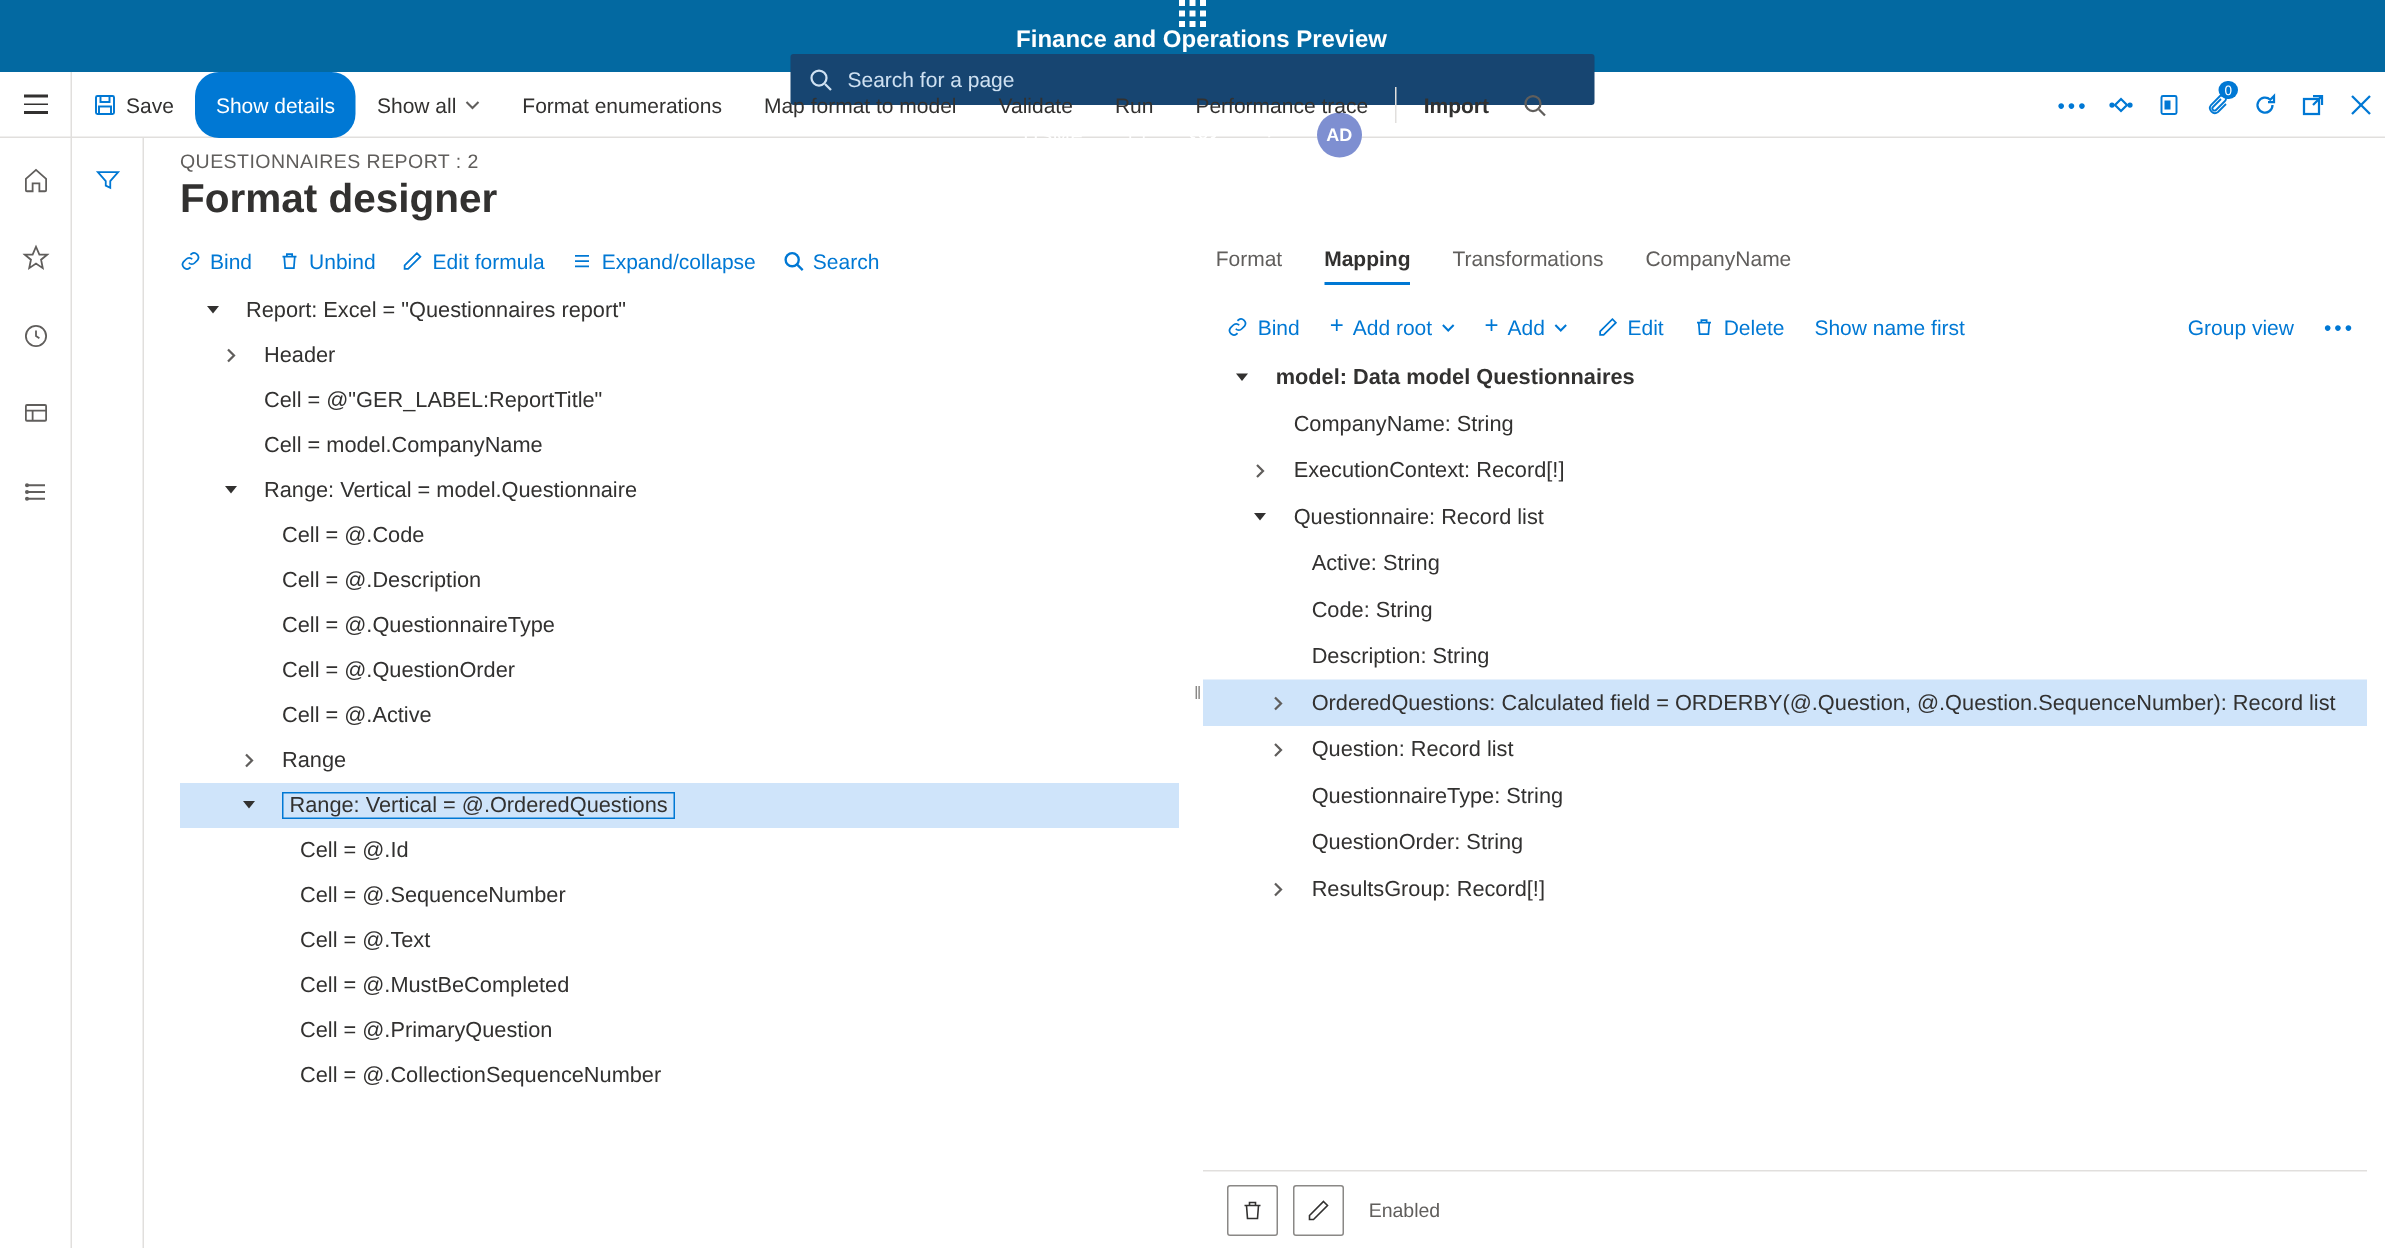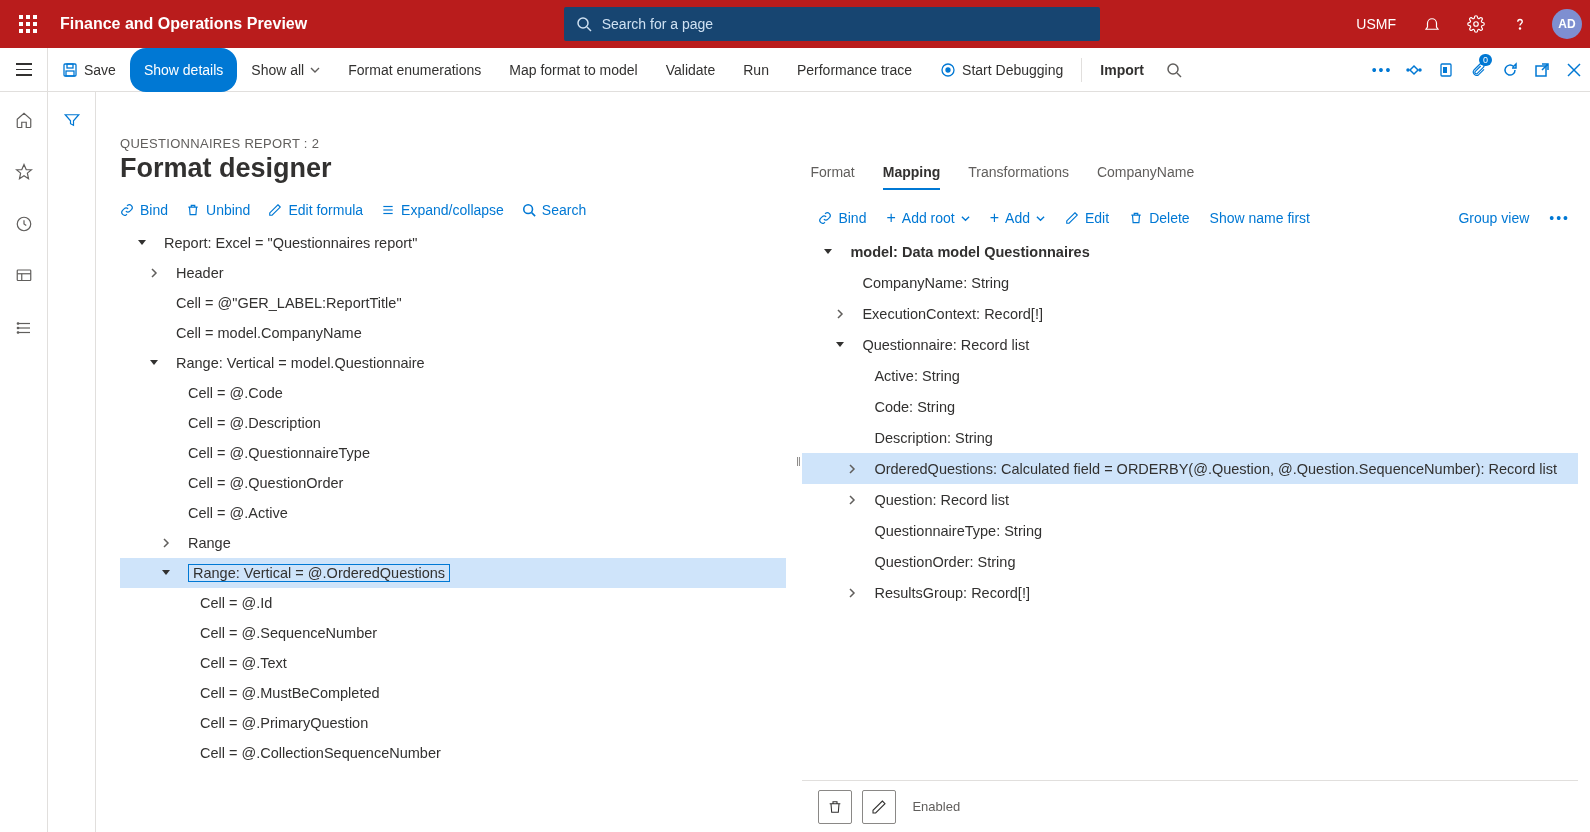--- a/index.html
+++ b/index.html
@@ -1,19 +1,19 @@
 <!DOCTYPE html>
 <html><head>
 <meta charset="utf-8">
 <style>
 * { margin: 0; padding: 0; box-sizing: border-box; font-family: "Segoe UI", -apple-system, sans-serif; }
 body { width: 1590px; height: 832px; overflow: hidden; background: #fff; font-size: 14px; color: #323130; }
 
 
-.topnav { height: 48px; background: #b91c1c; display: flex; align-items: center; color: #fff; padding: 0 8px; }
+.topnav { height: 48px; background: #0369a1; display: flex; align-items: center; color: #fff; padding: 0 8px; flex-direction: column; }
 .waffle { width: 40px; height: 40px; display: flex; align-items: center; justify-content: center; cursor: pointer; }
 .waffle-dots { display: grid; grid-template-columns: repeat(3,4px); grid-template-rows: repeat(3,4px); gap: 3px; }
 .waffle-dots span { background: #fff; width: 4px; height: 4px; }
 .app-title { font-size: 16px; font-weight: 600; margin-left: 12px; flex-shrink: 0; }
 .search-wrap { flex: 1; display: flex; justify-content: center; }
 .search-box { width: 536px; height: 34px; background: #174571; border-radius: 2px; display: flex; align-items: center; padding: 16px 12px; color: #cfe1f2; }
 .search-box svg { flex-shrink: 0; margin-right: 10px; }
 .search-box input { background: transparent; border: none; outline: none; color: #cfe1f2; font-size: 14px; width: 100%; }
 .search-box input::placeholder { color: #cfe1f2; }
 .topnav-right { display: flex; align-items: center; gap: 4px; }
@@ -34,21 +34,21 @@
 .badge-icon { position: relative; }
 .badge { position:absolute; top:6px; right:2px; background:#0078d4; color:#fff; border-radius:8px; font-size:9px; padding:0 4px; line-height:12px; }
 
 
 .body { display: flex; height: calc(832px - 48px - 44px); }
 .sidebar { width: 48px; border-right: 1px solid #e1dfdd; display: flex; flex-direction: column; align-items: center; padding-top: 12px; gap: 20px; }
 .side-icon { width: 32px; height: 32px; display:flex; align-items:center; justify-content:center; cursor:pointer; color:#605e5c; }
 .filter-col { width: 48px; border-right: 1px solid #e1dfdd; display:flex; justify-content:center; padding-top:12px; }
 
 .main { flex:1; display:flex; overflow:hidden; }
-.left-pane { flex: 1; min-width: 0; display:flex; flex-direction:column; padding: 8px 0 0 24px; margin-top: 36px; }
+.left-pane { flex: 1; min-width: 0; display:flex; flex-direction:column; padding: 8px 0 0 24px; }
 .right-pane { flex: 1.15; min-width: 0; display:flex; flex-direction:column; padding: 8px 12px 0 0; position:relative; }
 
 .breadcrumb { font-size: 13px; color: #605e5c; letter-spacing: 0.3px; }
 .page-title { font-size: 27px; font-weight: 600; margin-top: 2px; margin-bottom: 18px; }
 
 .toolbar { display:flex; align-items:center; gap: 18px; padding-bottom: 10px; }
 .tool { color:#0078d4; cursor:pointer; display:flex; align-items:center; gap:6px; font-size:14px; }
 .tool-icon { display:inline-flex; }
 
 .tree-scroll { flex:1; overflow-y:auto; padding-right: 8px; }
@@ -170,27 +170,20 @@
     </div>
   <div class="action-btn">
       <span>Validate</span>
     </div>
   <div class="action-btn">
       <span>Run</span>
     </div>
   <div class="action-btn">
       <span>Performance trace</span>
     </div>
-  <div class="action-btn">
-    <svg width="16" height="16" viewBox="0 0 16 16" fill="none" stroke="#0078d4" stroke-width="1.3">
-        <circle cx="8" cy="8" r="6"></circle>
-        <circle cx="8" cy="8" r="2" fill="#0078d4"></circle>
-      </svg>
-    <span>Start Debugging</span>
-  </div>
   <div class="actionbar-sep"></div>
   <div class="action-btn" style="font-weight:700">
       <span>Import</span>
     </div>
   <div class="action-icon">
     <svg width="16" height="16" viewBox="0 0 16 16" fill="none" stroke="#605e5c" stroke-width="1.5">
         <circle cx="7" cy="7" r="5"></circle>
         <line x1="11" y1="11" x2="15" y2="15"></line>
       </svg>
   </div>

